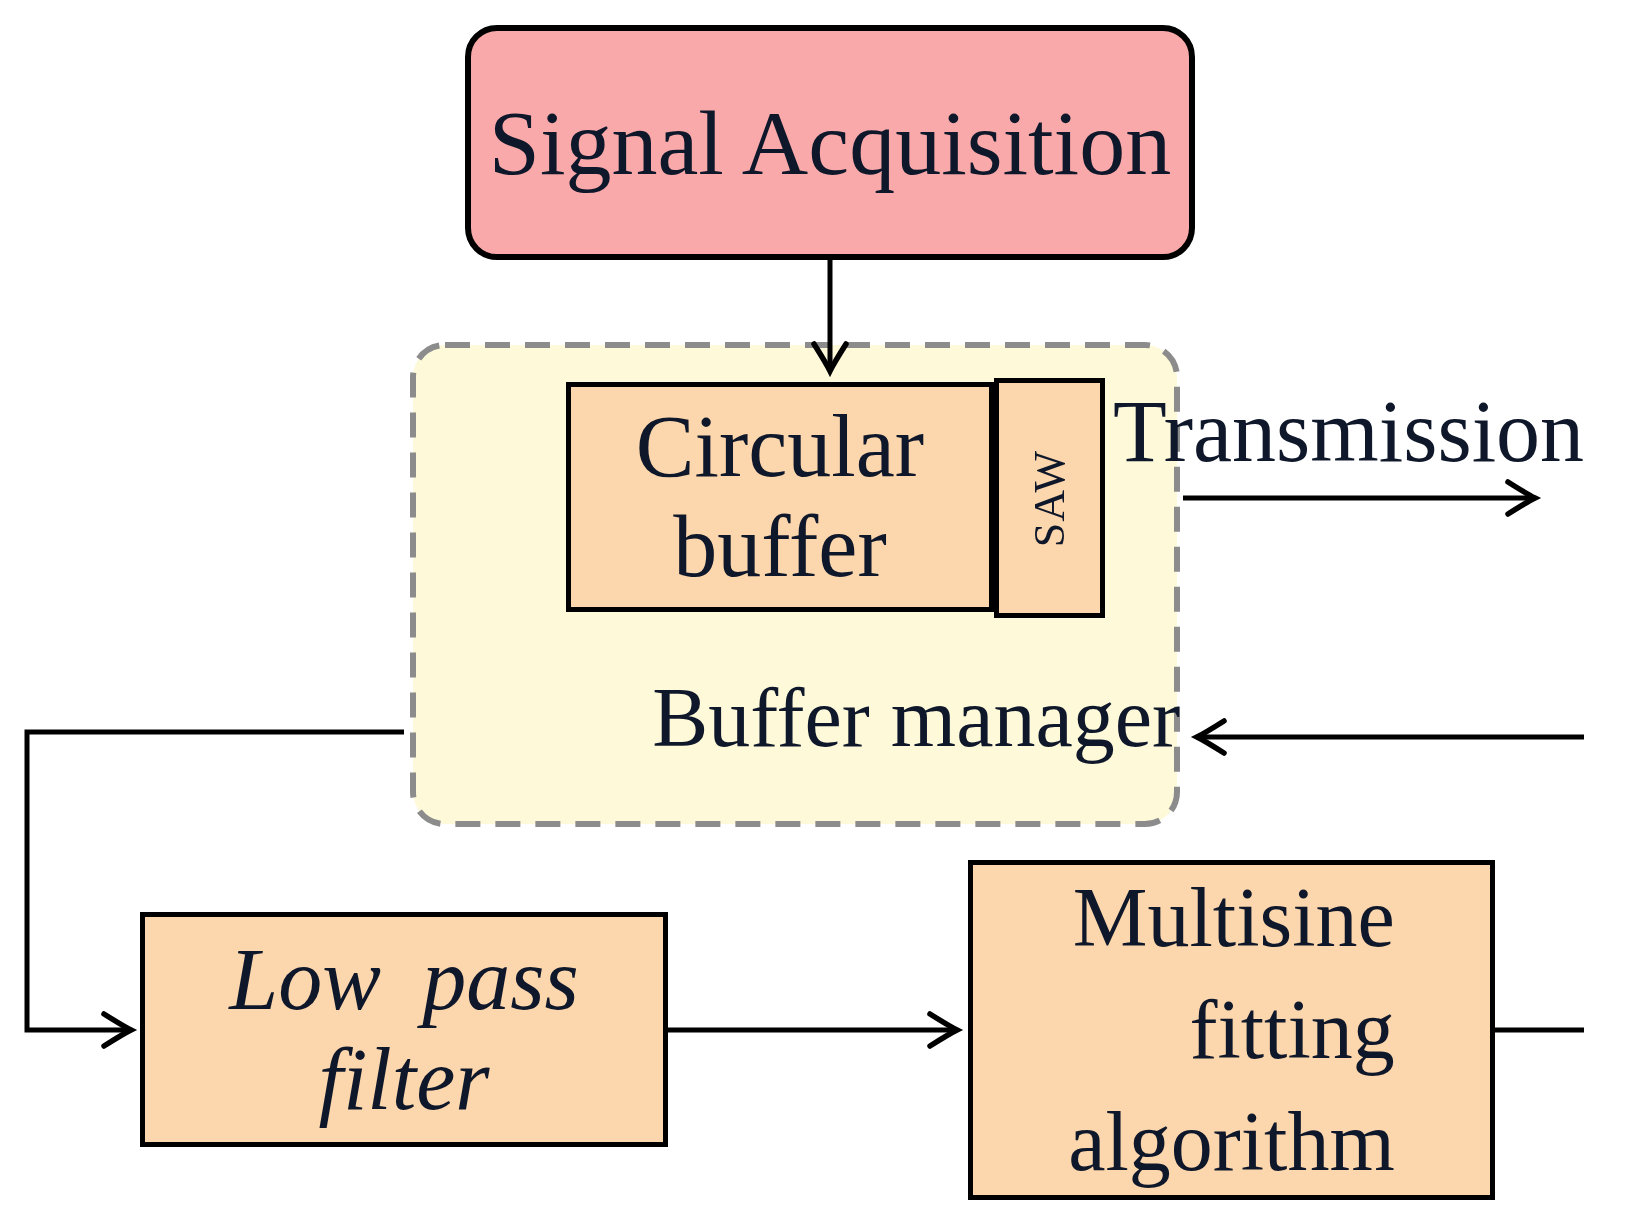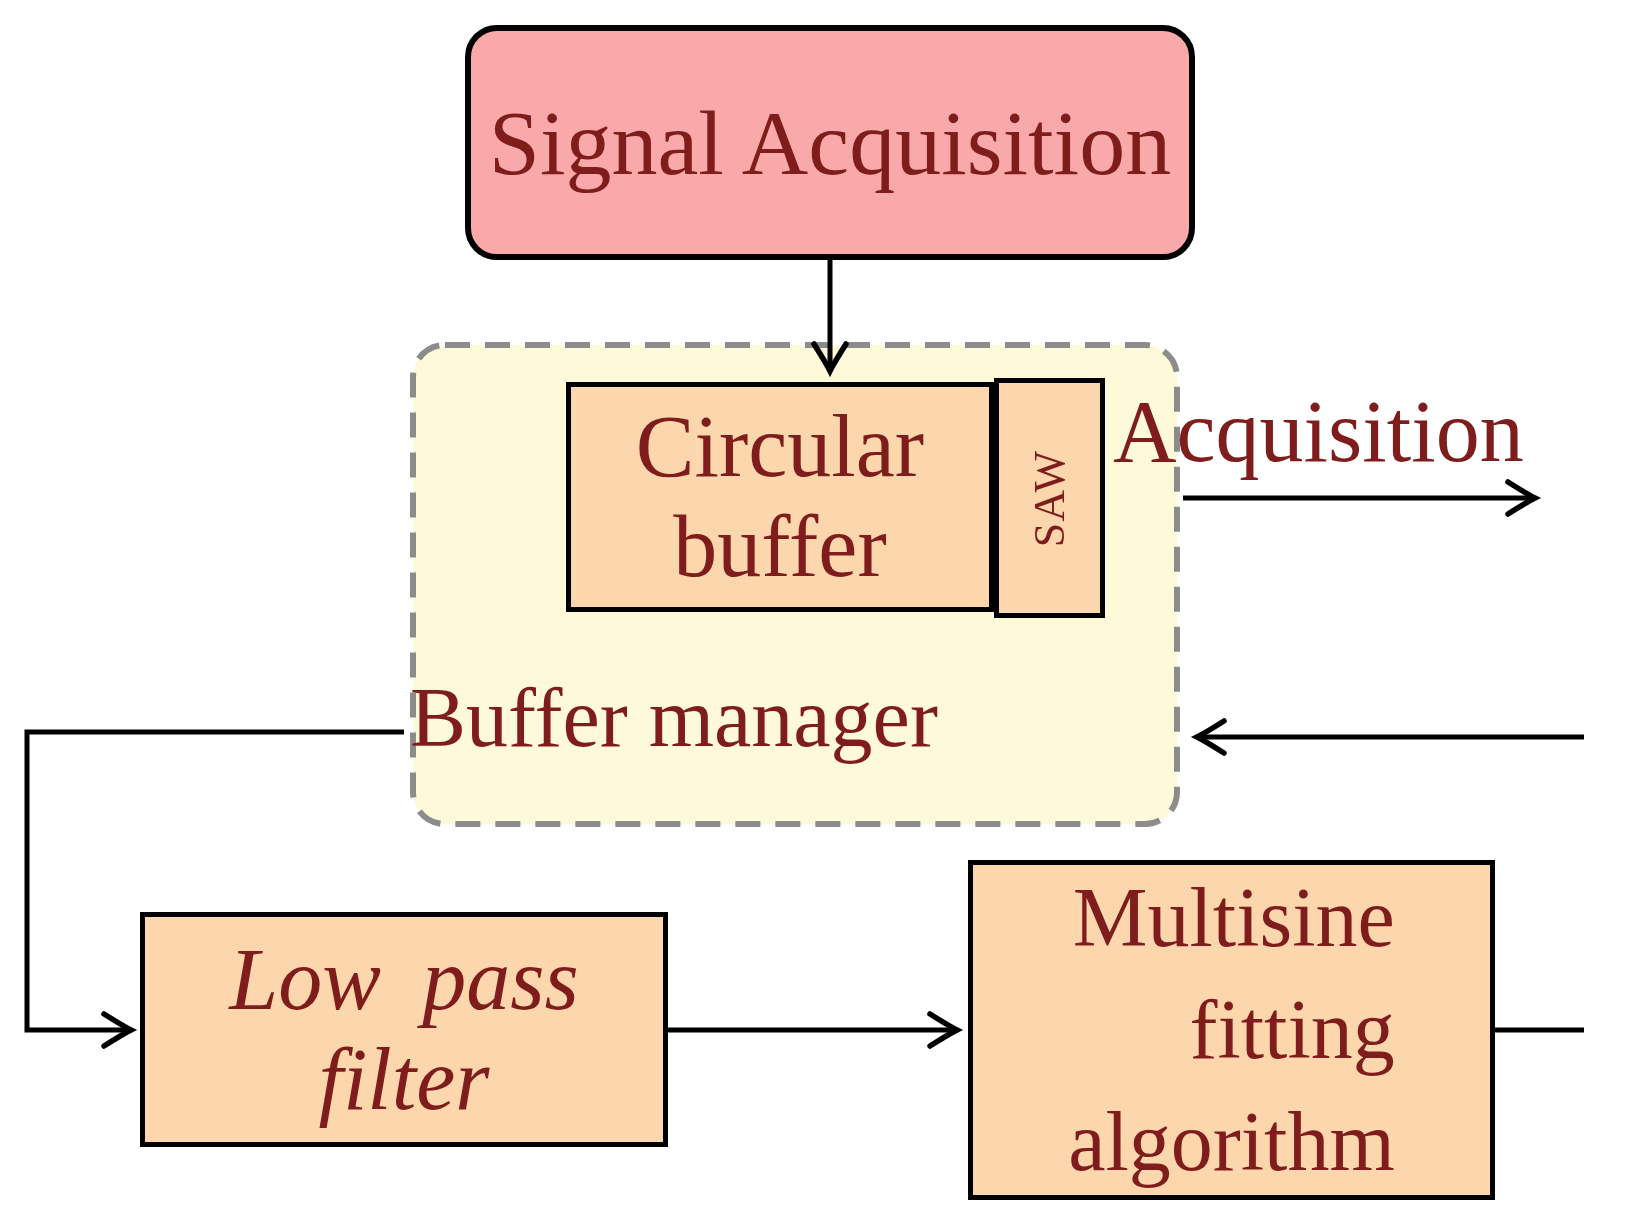--- a/index.html
+++ b/index.html
@@ -3,21 +3,21 @@
 <meta charset="utf-8">
 <style>
   html, body { margin: 0; padding: 0; background: #ffffff; }
   #stage {
     position: relative;
     width: 1584px;
     height: 1218px;
     background: #ffffff;
     overflow: hidden;
     font-family: "Liberation Serif", "DejaVu Serif", serif;
-    color: #7f1d1d;
+    color: #0f172a;
   }
   #connector-layer {
     position: absolute;
     left: 0; top: 0;
     width: 1640px; height: 1218px;
     z-index: 0;
   }
   .node {
     position: absolute;
     display: flex;
@@ -71,21 +71,21 @@
     line-height: 112px;
     text-align: right;
   }
   .floating-label {
     position: absolute;
     z-index: 1;
     line-height: 1;
   }
   #buffer-manager-label {
     left: 410px; top: 676px; width: 770px;
-    text-align: left;
+    text-align: right;
     font-size: 84px;
   }
   #transmission-label {
     left: 1113px; top: 388px;
     font-size: 88px;
   }
 </style>
 </head>
 <body>
 
@@ -119,21 +119,21 @@
     <span>Circular
 buffer</span>
   </div>
 
   <div class="node" id="saw-box">
     <span class="vtext">SAW</span>
   </div>
 
   <div class="floating-label" id="buffer-manager-label">Buffer manager</div>
 
-  <div class="floating-label" id="transmission-label">Acquisition</div>
+  <div class="floating-label" id="transmission-label">Transmission</div>
 
   <div class="node" id="low-pass-filter">
     <span>Low pass
 filter</span>
   </div>
 
   <div class="node" id="multisine-fitting">
     <span>Multisine
 fitting
 algorithm</span>

